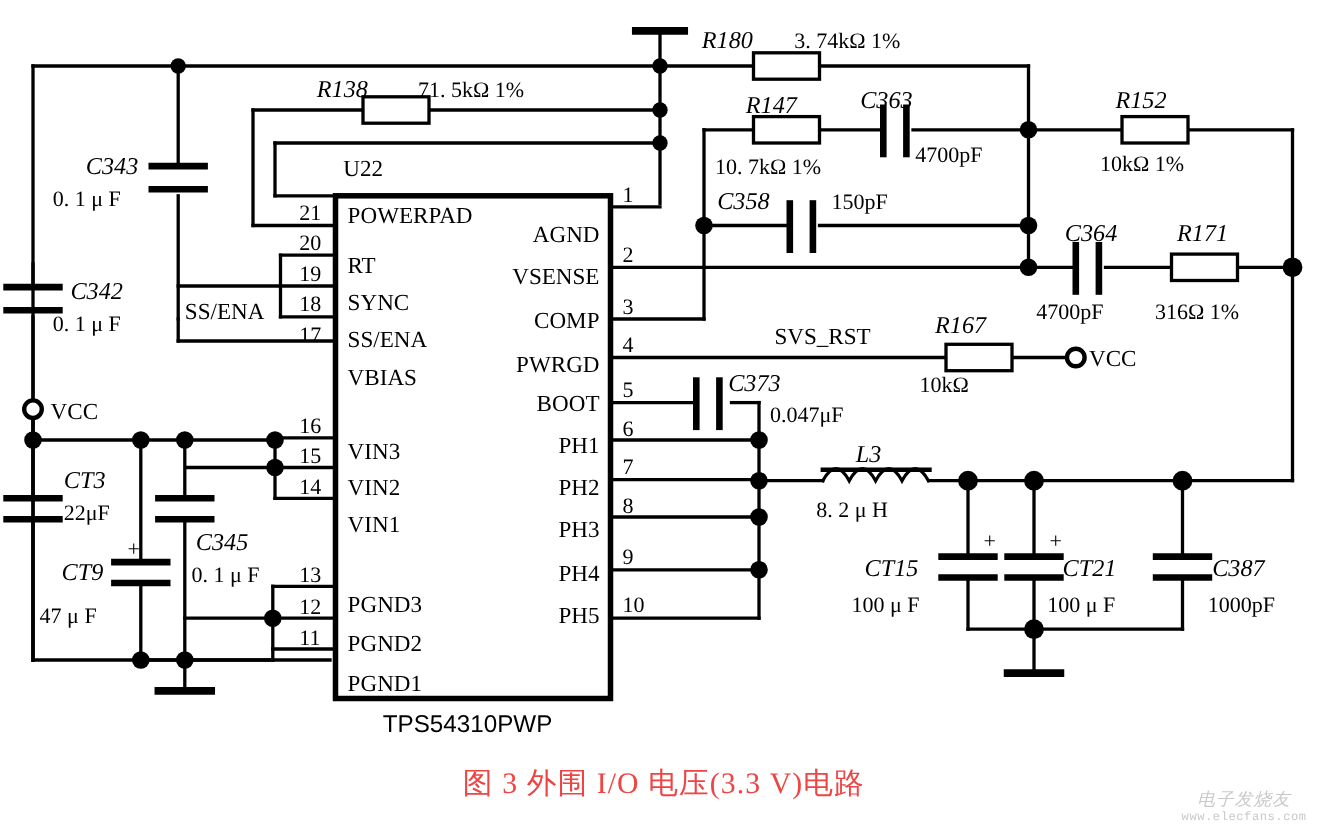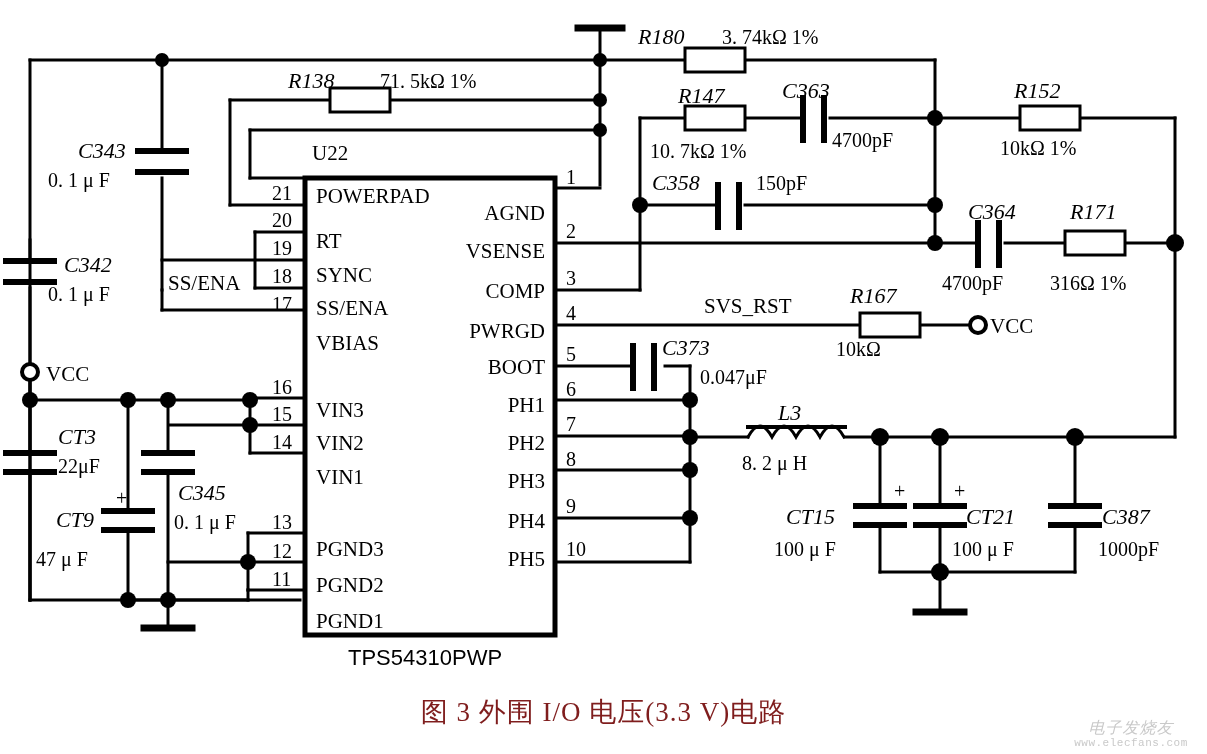--- a/index.html
+++ b/index.html
@@ -1,21 +1,21 @@
 <!DOCTYPE html>
 <html><head>
 <meta charset="utf-8">
 <style>
   html,body{margin:0;padding:0;background:#ffffff;}
   body{font-family:"Liberation Serif", serif;}
   #page{position:relative;width:1207px;height:754px;background:#fff;overflow:hidden;}
   #schematic{position:absolute;left:0;top:0;width:1207px;height:754px;}
   .cap-text{
     position:absolute;left:0;top:694px;width:1207px;text-align:center;
-    font-family:"Liberation Serif", serif;font-size:27px;color:#7f1d1d;
+    font-family:"Liberation Serif", serif;font-size:27px;color:#ef4444;
     letter-spacing:1px;white-space:nowrap;
   }
   .watermark{
     position:absolute;right:6px;bottom:4px;width:140px;text-align:center;
     color:#c9c9c9;font-family:"Liberation Sans", sans-serif;line-height:1.15;
     -webkit-user-select:none;user-select:none;
   }
   .watermark .wm-cn{font-size:16px;letter-spacing:1px;font-style:italic;}
   .watermark .wm-url{font-size:11px;letter-spacing:0.5px;font-family:Liberation Mono, monospace;}
   svg text{font-family:"Liberation Serif", serif;fill:#000;}

